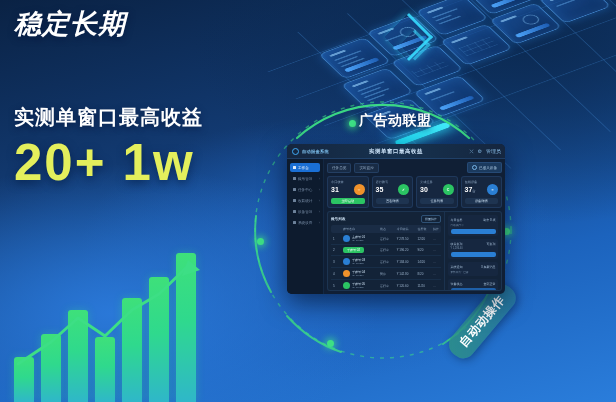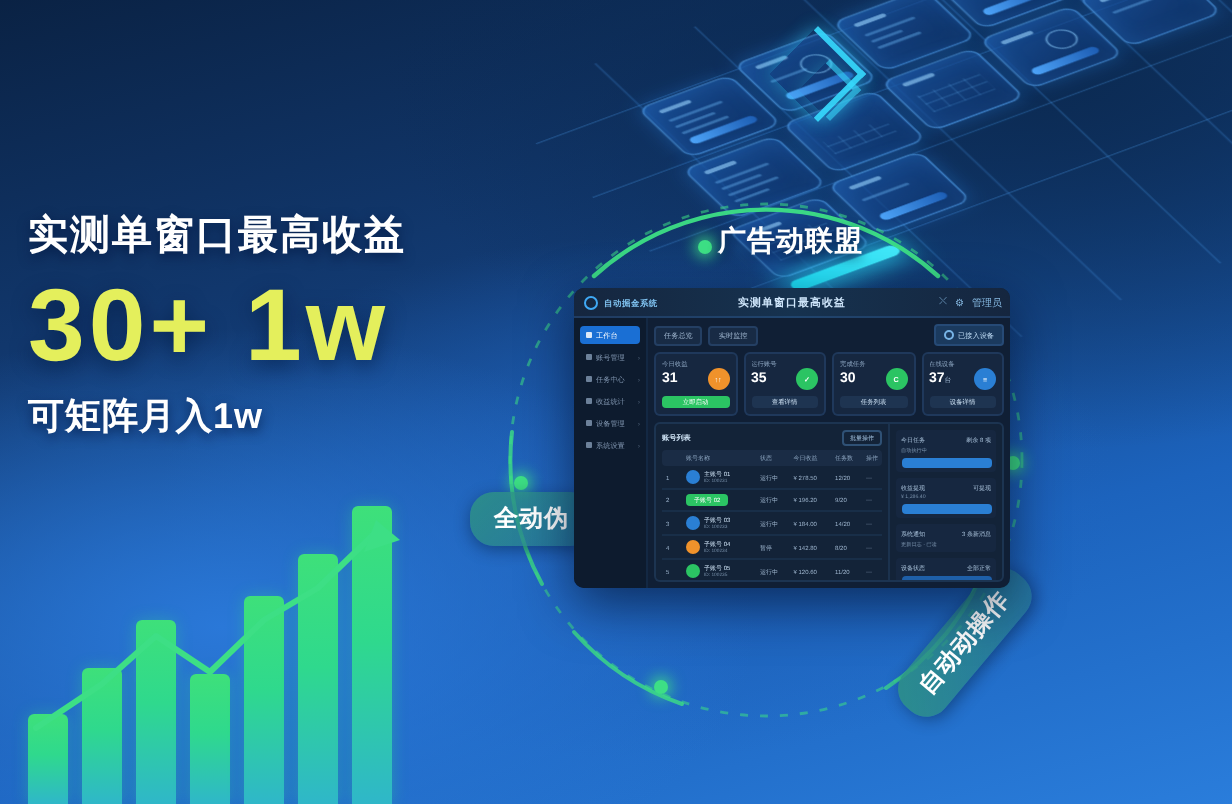--- a/index.html
+++ b/index.html
@@ -286,29 +286,29 @@
         <div class="pb" style="top:18px; width:52%"></div>
       <div class="pbar"></div>
     </div>
     <div class="glowbar" style="left:-16px; top:162px; width:62px; height:9px;"></div>
   </div>
 
   <div class="chev" style="left:392px; top:20px;"></div>
   <div class="chev" style="left:404px; top:34px; width:22px; height:22px; opacity:.6;"></div>
 
   <div class="title-wrap">
+    <div class="t2">稳定长期</div>
   </div>
 
   <div class="subhead">实测单窗口最高收益</div>
 
   <div class="bignum">
-    <span>30+</span><span class="gap"></span><span>1w</span>
+    <span>20+</span><span class="gap"></span><span>1w</span>
   </div>
 
-  <div class="tagline">可矩阵月入1w</div>
 
   <div class="chart">
     <div class="bar" style="left: 4px; height: 44.6px;"></div>
     <div class="bar" style="left: 31px; height: 68.4px;"></div>
     <div class="bar" style="left: 58px; height: 92.2px;"></div>
     <div class="bar" style="left: 85px; height: 65.5px;"></div>
     <div class="bar" style="left: 112px; height: 104.1px;"></div>
     <div class="bar" style="left: 139px; height: 124.9px;"></div>
     <div class="bar" style="left: 166px; height: 148.8px;"></div>
     <svg class="trend" viewBox="0 0 215 170" preserveAspectRatio="none">
@@ -325,23 +325,20 @@
       <path d="M 110 256 A 128 128 0 0 1 56 220" fill="none" stroke="#3ddf85" stroke-width="2" stroke-linecap="round" opacity=".8"></path>
       <path d="M 262 186 A 128 128 0 0 1 212 248" fill="none" stroke="#3ddf85" stroke-width="2" stroke-linecap="round" opacity=".7"></path>
     </svg>
     <div class="node" style="left:118px; top:24px;"></div>
     <div class="node" style="left:26px;  top:142px;"></div>
     <div class="node" style="left:96px;  top:244px;"></div>
     <div class="node" style="left:272px; top:132px;"></div>
 
     <div class="toplabel" style="left:128px; top:16px;">广告动联盟</div>
 
-    <div class="pill" style="left:4px; top:150px;">
-      <span>全动伪</span>
-    </div>
 
 
     <div class="pill" style="left:208px; top:212px; transform:rotate(-50deg);">
       <span>自动动操作</span>
     </div>
   </div>
 
   <div class="dash">
 
     <div class="dash-top">

